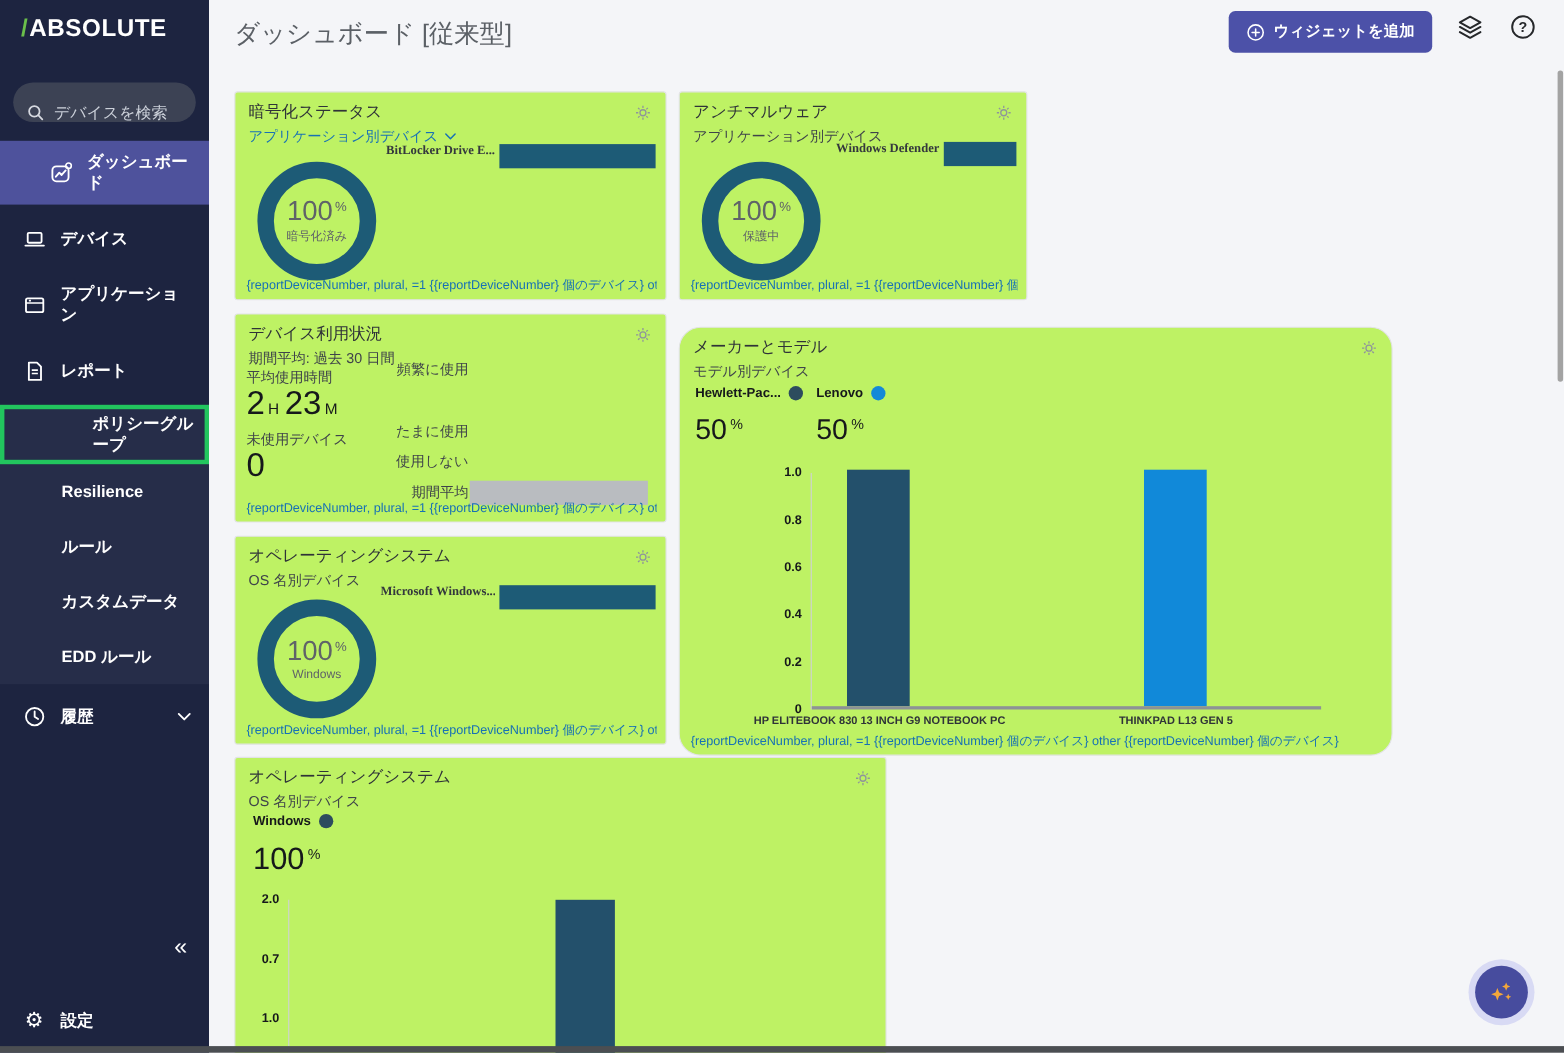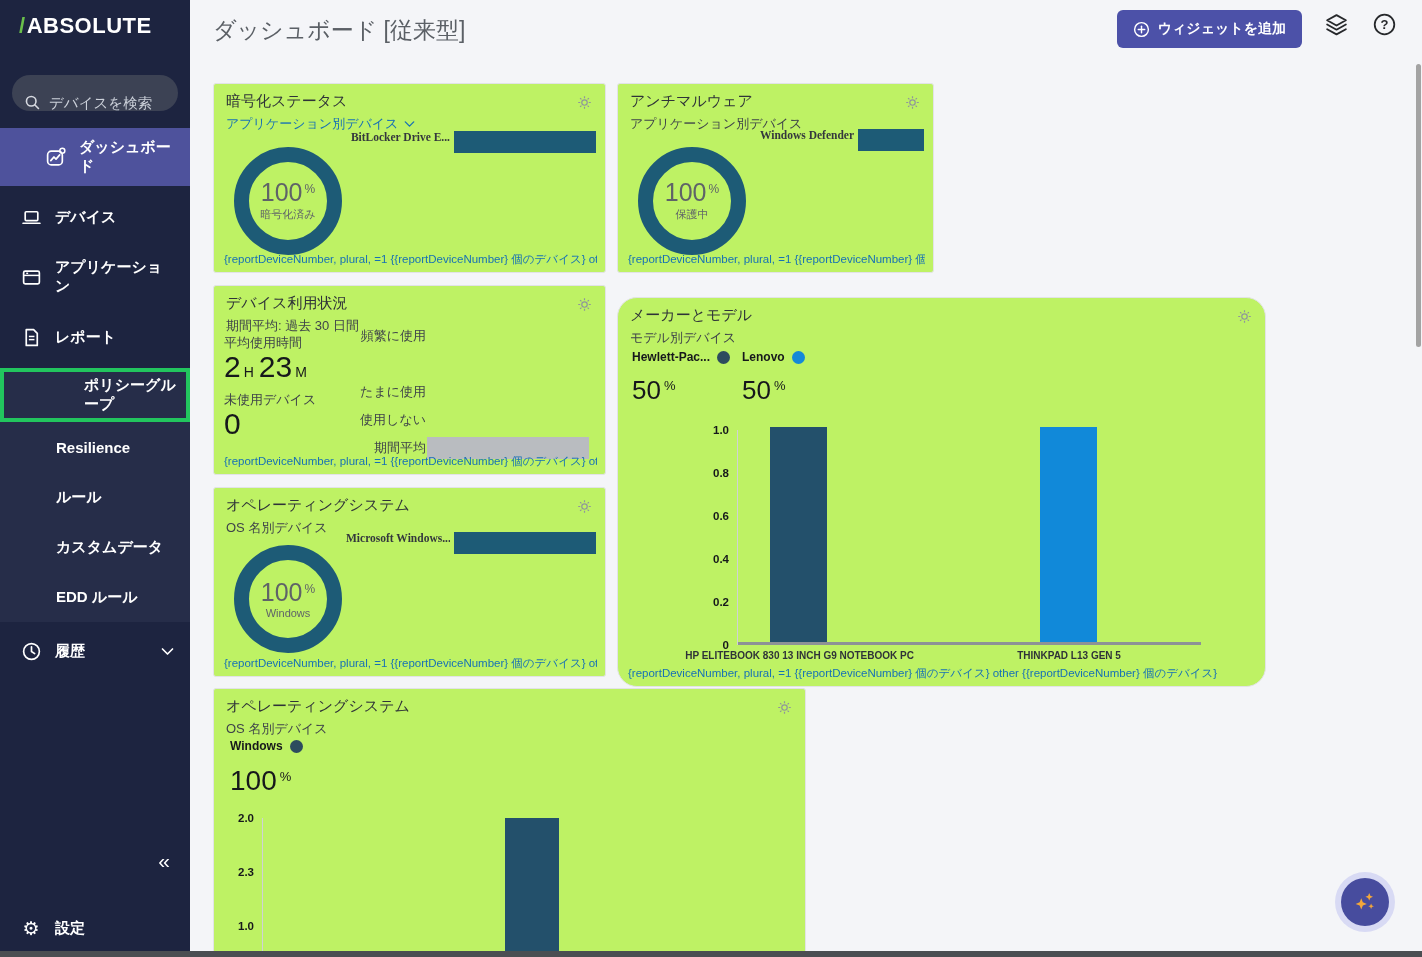--- a/index.html
+++ b/index.html
@@ -369,21 +369,21 @@
     <div class="card-sub">OS 名別デバイス</div>
     <div style="position:absolute; left:16px; top:50px;">
       <div class="legend-item">
           <span>Windows</span>
           <span class="legend-dot" style="background: rgb(45, 76, 94);"></span>
         </div>
       <div style="margin-top:14px;"><span class="pct-big" style="font-size:28px;">100</span><span class="pct-big pct-unit">%</span></div>
     </div>
     <div class="plot" style="left:48px; top:129px; width:532px; height:216px;">
       <span class="ytick" style="top: 0%;">2.0</span>
-      <span class="ytick" style="top: 25%;">2.3</span>
+      <span class="ytick" style="top: 25%;">0.7</span>
       <span class="ytick" style="top: 50%;">1.0</span>
       <div class="vbar" style="width: 54px; bottom: 0px; height: 100%; background: rgb(35, 80, 107); left: 45.5%;"></div>
     </div>
   </div>
 
   <div class="scrollbar-track">
     <div class="scrollbar-thumb"></div>
   </div>
 </div>
 

